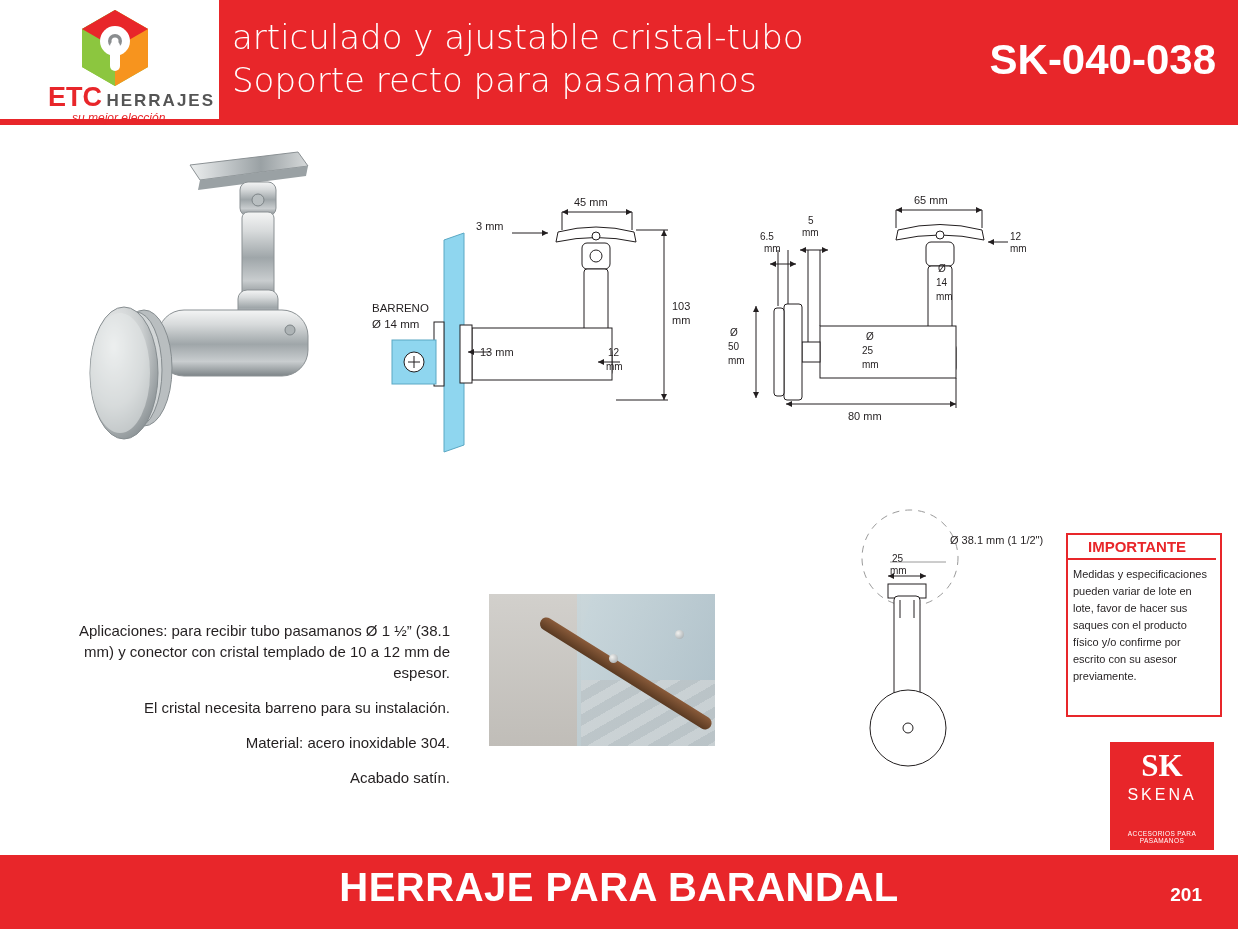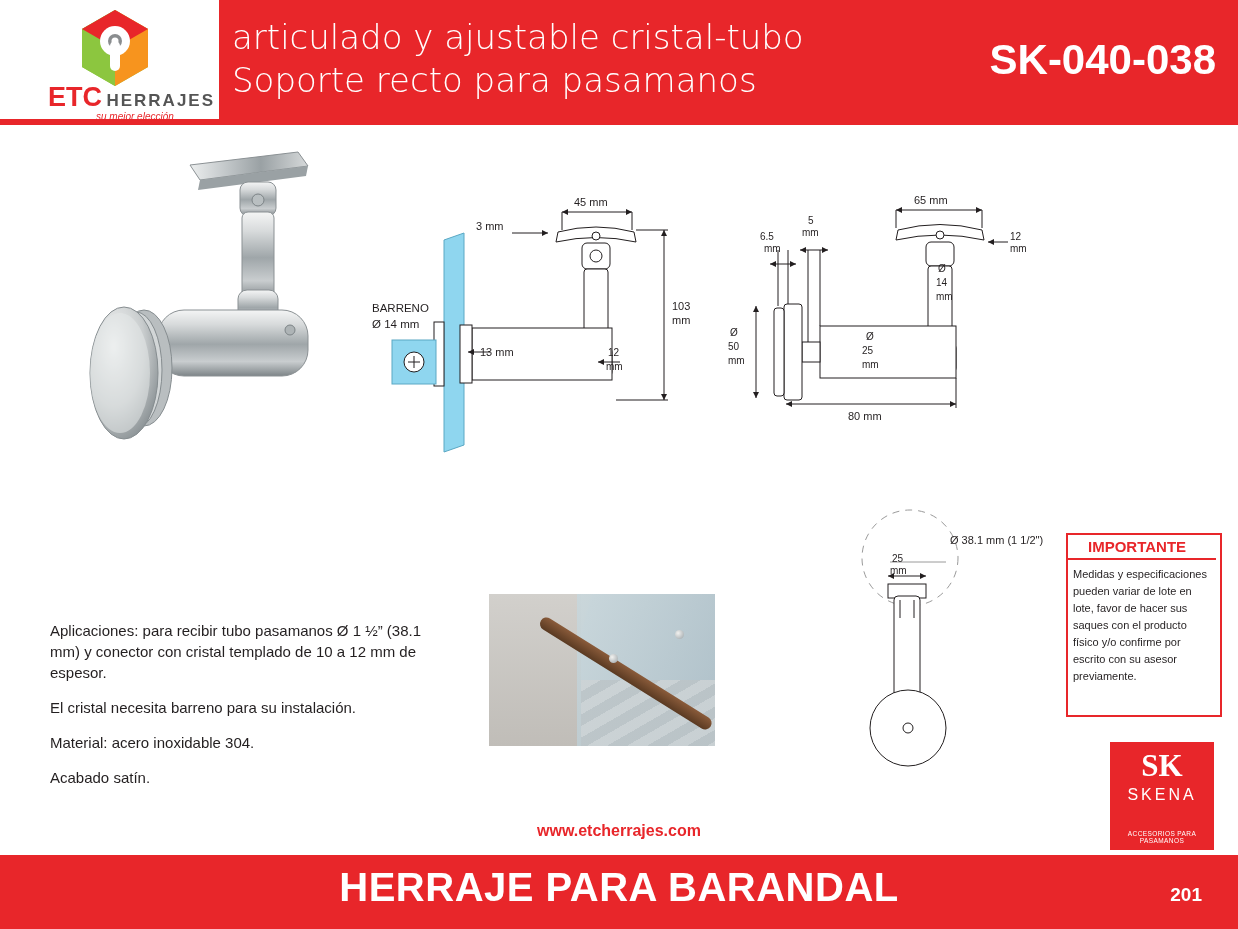--- a/index.html
+++ b/index.html
@@ -14,39 +14,39 @@
   .header{position:absolute;left:0;top:0;width:1238px;height:119px;}
   .header-logo-box{position:absolute;left:0;top:0;width:219px;height:119px;background:#fff;}
   .header-red{position:absolute;left:219px;top:0;width:1019px;height:119px;background:#e8262a;}
   .header-underline{position:absolute;left:0;top:119px;width:1238px;height:6px;background:#e8262a;}
 
   .logo-wrap{position:absolute;left:42px;top:8px;width:150px;height:100px;}
   .logo-hex{position:absolute;left:36px;top:0px;width:74px;height:80px;}
   .logo-text{position:absolute;left:6px;top:74px;width:170px;text-align:left;}
   .logo-etc{font-size:27px;font-weight:bold;color:#e8262a;letter-spacing:0px;margin-top:40px;}
   .logo-herrajes{font-size:17px;font-weight:bold;color:#555;letter-spacing:2px;}
-  .logo-tag{font-size:10px;color:#e8262a;font-style:italic;margin-left:48px;margin-top:-2px;}
+  .logo-tag{font-size:12px;color:#e8262a;font-style:italic;margin-left:24px;margin-top:-2px;}
 
   .header-title{position:absolute;left:232px;top:16px;width:680px;color:#fff;
     font-size:34px;line-height:43px;font-weight:300;font-family:"DejaVu Sans",sans-serif;}
   .header-code{position:absolute;right:22px;top:36px;color:#fff;font-size:42px;font-weight:bold;
     font-family:"Liberation Sans",sans-serif;letter-spacing:0px;}
 
   
   .footer{position:absolute;left:0;top:855px;width:1238px;height:74px;background:#e8262a;}
   .footer-title{position:absolute;left:0;top:865px;width:1238px;text-align:center;color:#fff;
     font-size:40px;font-weight:bold;letter-spacing:0.5px;}
   .footer-page{position:absolute;right:36px;top:884px;color:#fff;font-size:19px;font-weight:bold;}
 
   .website{position:absolute;left:0;top:822px;width:1238px;text-align:center;
     color:#e8262a;font-size:16px;font-weight:bold;}
 
   
   .desc{position:absolute;left:50px;top:620px;width:400px;color:#231f20;font-size:15px;line-height:21px;}
-  .desc p{margin:0 0 14px 0;}
+  .desc p{margin:0 0 14px 0;text-align:right;}
 
   
   .importante{position:absolute;left:1066px;top:533px;width:152px;height:180px;
     border:2px solid #e8262a;background:#fff;}
   .importante-title{position:absolute;left:1072px;top:538px;width:142px;color:#e8262a;
     font-size:15px;font-weight:bold;text-align:left;margin-left:16px;}
   .importante-rule{position:absolute;left:1068px;top:558px;width:148px;height:2px;background:#e8262a;}
   .importante-body{position:absolute;left:1073px;top:566px;width:140px;color:#231f20;
     font-size:11px;line-height:17px;}
 
@@ -329,18 +329,17 @@
   <div class="importante"></div>
   <div class="importante-title">IMPORTANTE</div>
   <div class="importante-rule"></div>
   <div class="importante-body">Medidas y especificaciones pueden variar de lote en lote, favor de hacer sus saques con el producto físico y/o confirme por escrito con su asesor previamente.</div>
 
   <div class="skena"></div>
   <div class="skena-sk">SK</div>
   <div class="skena-name">SKENA</div>
   <div class="skena-sub">ACCESORIOS PARA PASAMANOS</div>
 
-  <div class="website">www.etcherrajes.com</div>
   <div class="footer"></div>
   <div class="footer-title">HERRAJE PARA BARANDAL</div>
   <div class="footer-page">201</div>
 
 </div>
 
 </body></html>

